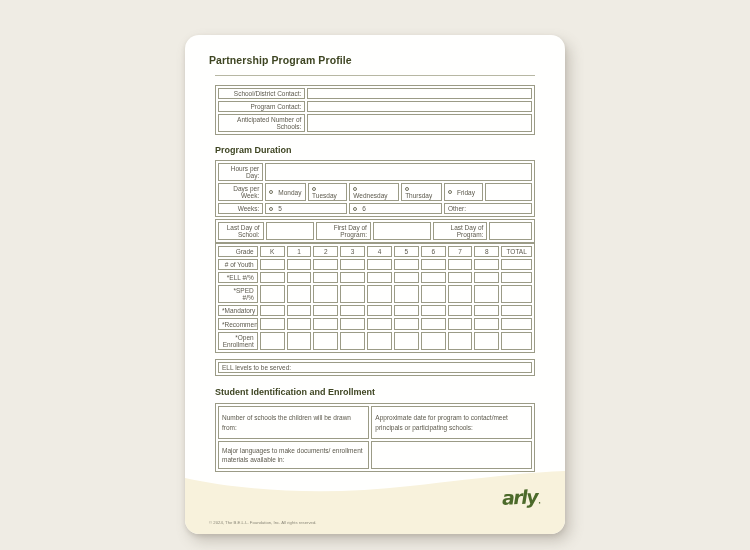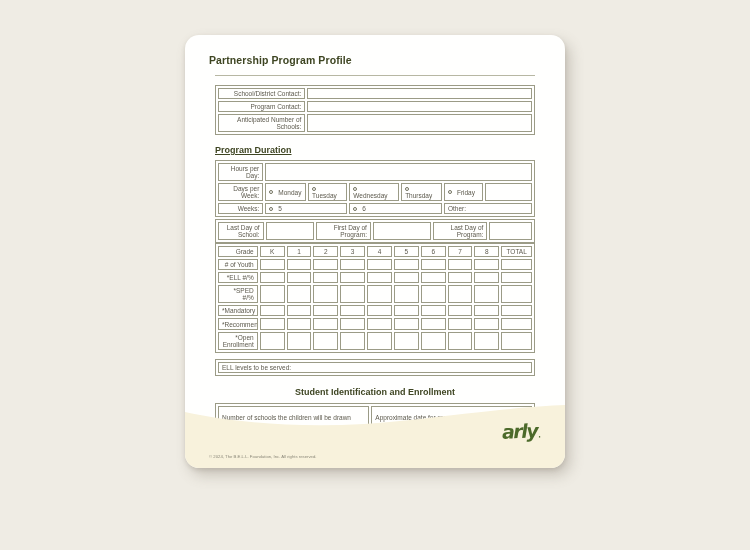--- a/index.html
+++ b/index.html
@@ -10,31 +10,31 @@
     --logo:#4c6a2a;         
   }
   *{margin:0;padding:0;box-sizing:border-box;}
   html,body{width:750px;height:550px;}
   body{
     background:#efece4;
     font-family:"Liberation Sans", sans-serif;
     position:relative;
   }
   .card{
-    position:absolute; left:185px; top:35px; width:380px; height:433px;
+    position:absolute; left:185px; top:35px; width:380px; height:499px;
     background:#fffffe; border-radius:14px; overflow:hidden;
     box-shadow:5px 7px 14px rgba(110,100,85,.30), 0 2px 4px rgba(110,100,85,.18);
   }
   .inner{padding:19px 30px 0 30px; position:relative;}
   h1{font-size:10.5px; line-height:12px; font-weight:bold; color:var(--ink); margin-left:-6px; letter-spacing:.1px;}
   .rule{height:1px; background:#b7b7a3; margin-top:9px;}
   h2{font-size:9px; line-height:10px; font-weight:bold; color:var(--ink); margin-left:-6px;}
-  .h2-a{margin:10px 0 5px 0;text-decoration:underline;}
+  .h2-a{margin:10px 0 5px 0;}
   .h2-b{margin:16px 0 6px 0;}
-  .h2-c{margin:11px 0 6px 0;text-align:center;}
+  .h2-c{margin:11px 0 6px 0;}
 
   table.frm{
     width:100%; border-collapse:separate; border-spacing:2px;
     border:1px solid var(--border); background:transparent;
     table-layout:fixed;
   }
   table.frm td{
     border:1px solid var(--border); font-size:6.5px; color:var(--txt);
     padding:1px 3px; vertical-align:middle; background:#fffffe;
     overflow:hidden;

